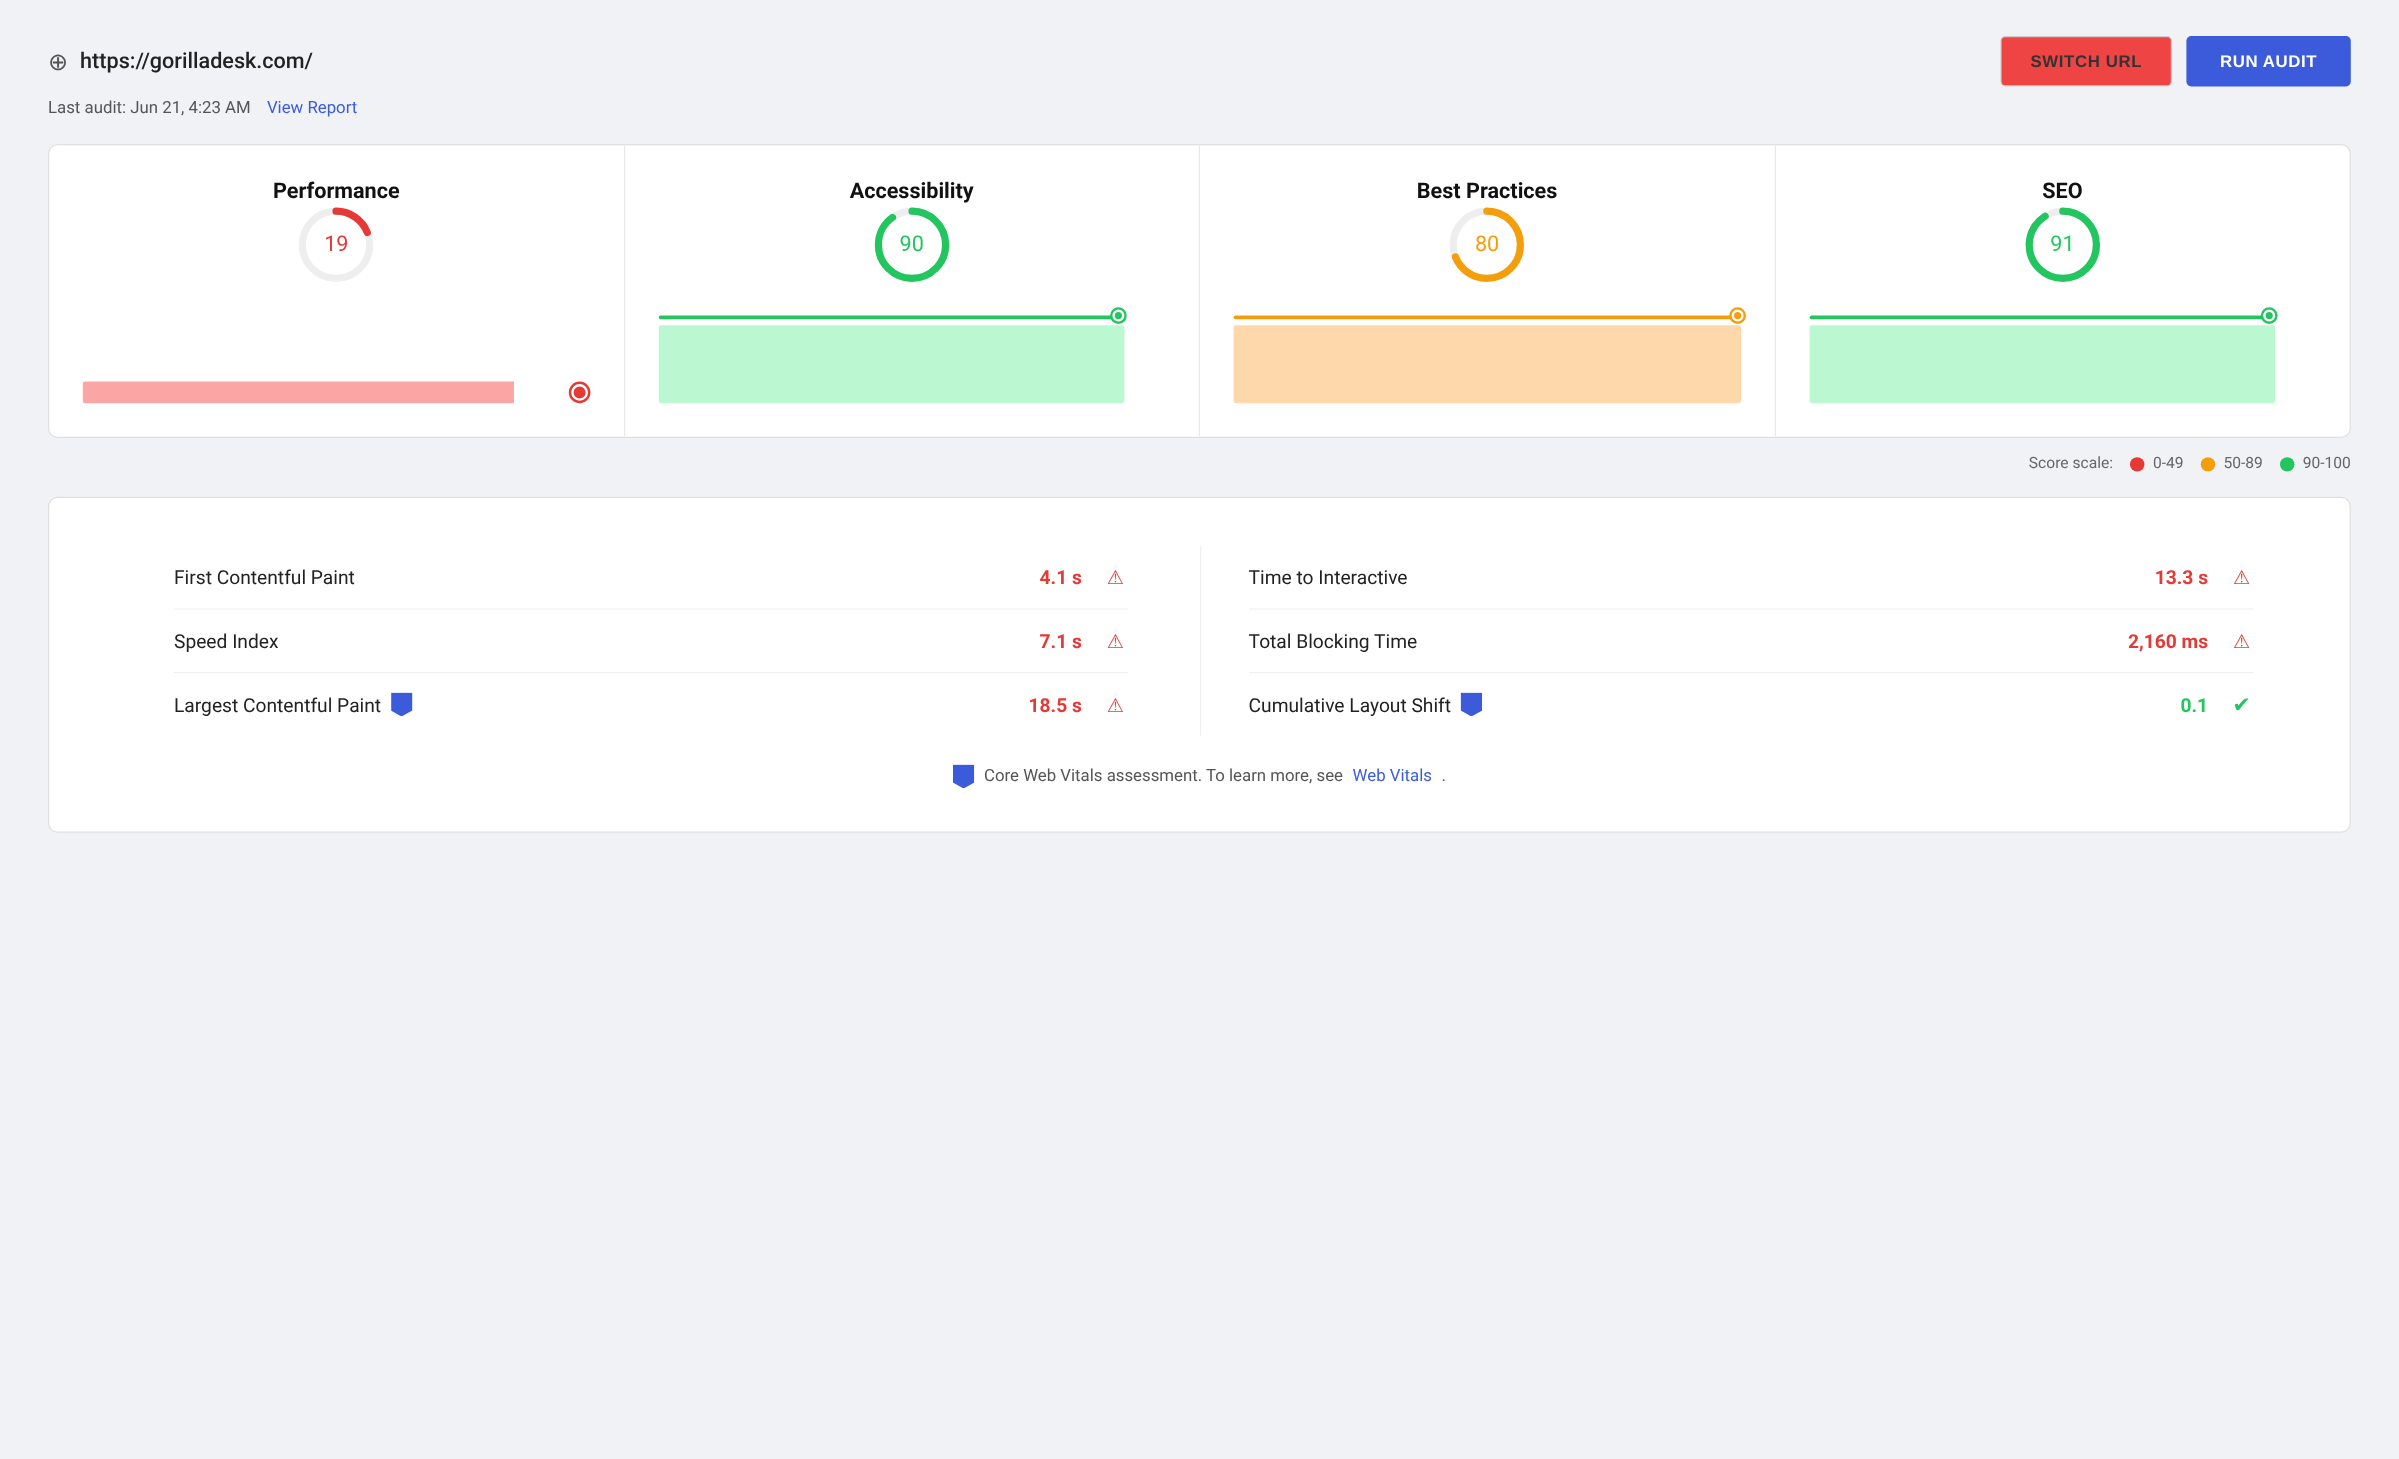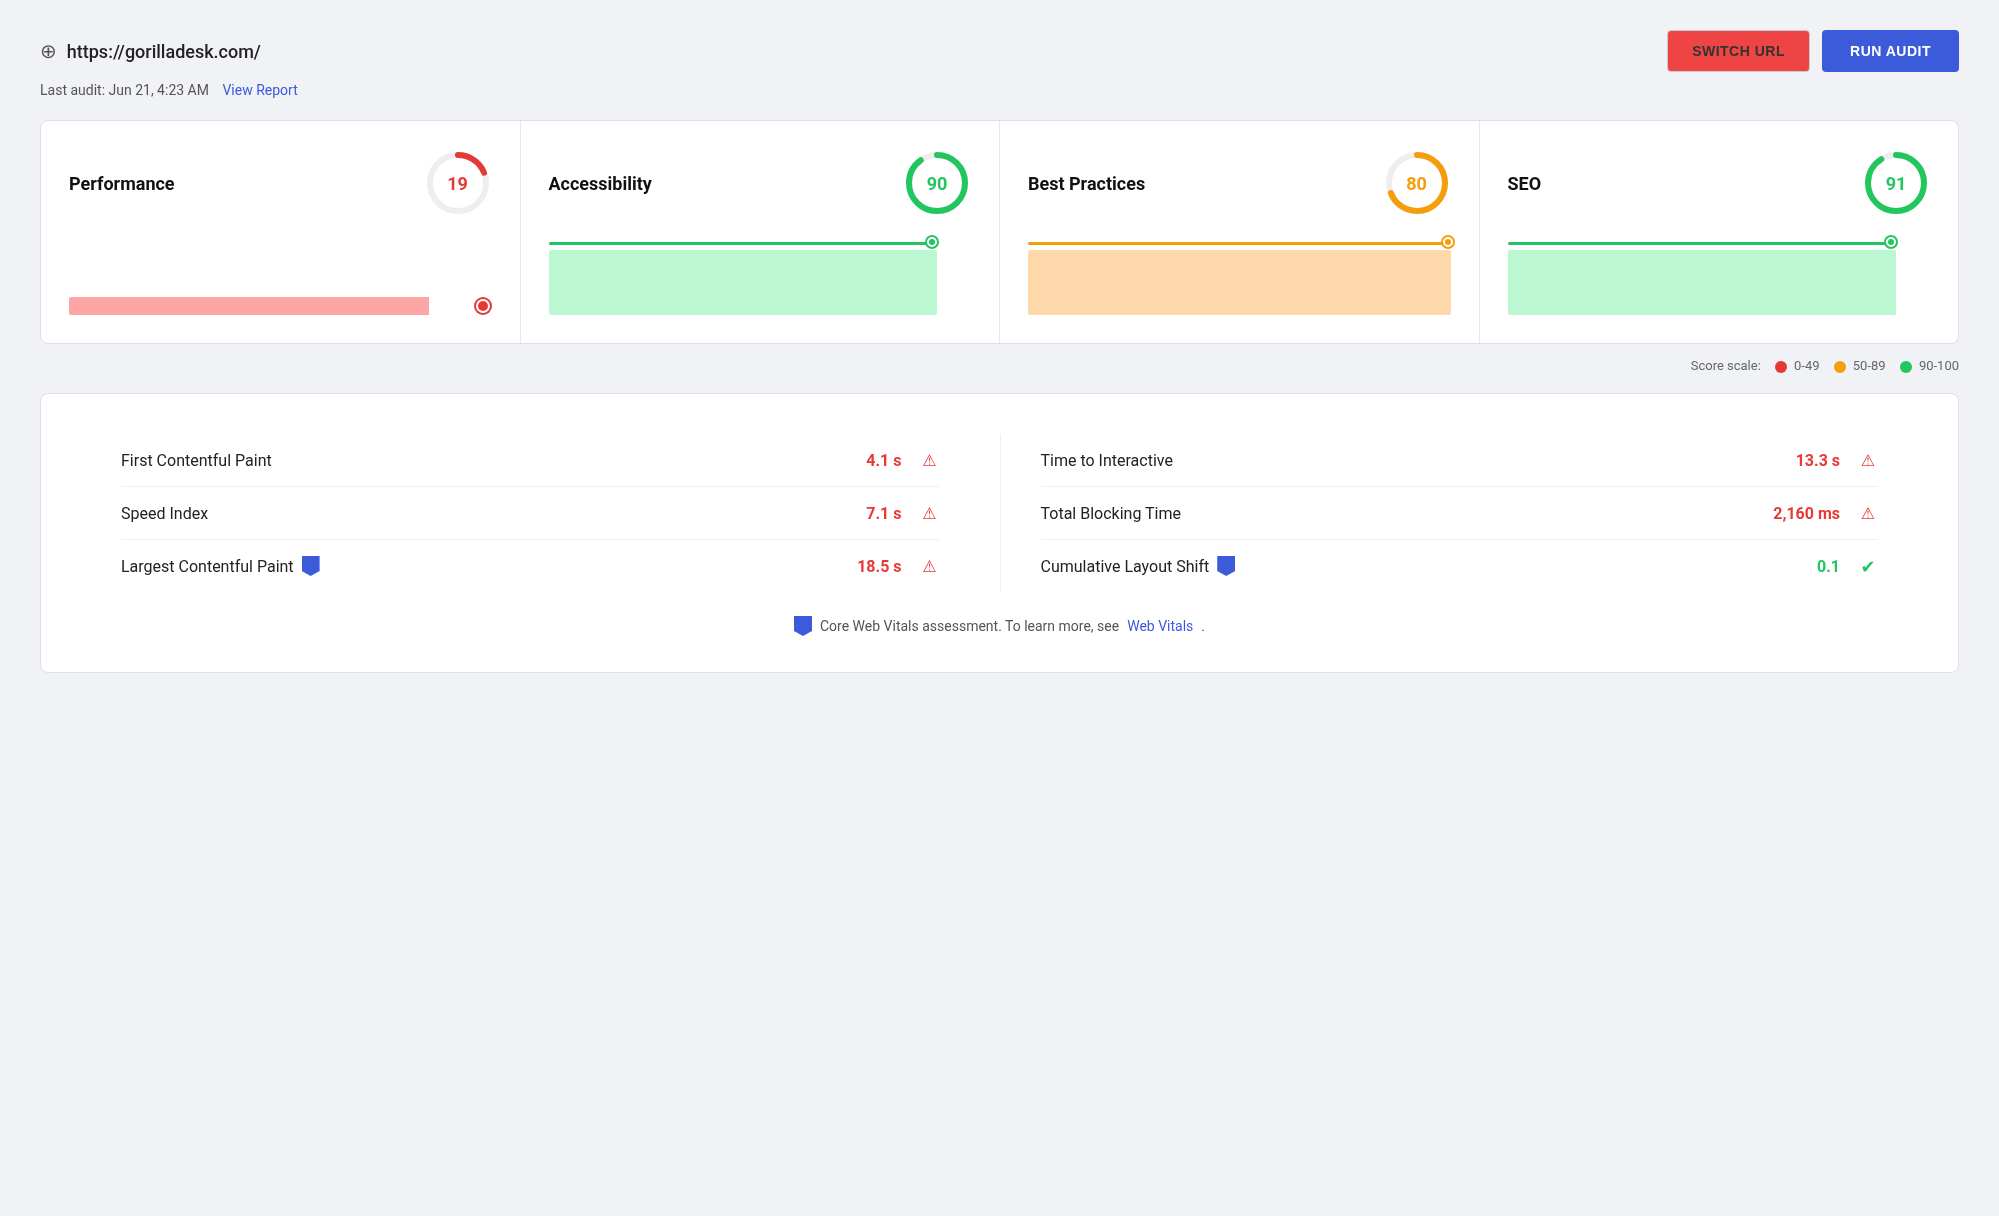--- a/index.html
+++ b/index.html
@@ -80,20 +80,21 @@
       border-right: 1px solid #e8e8e8;
       display: flex;
       flex-direction: column;
       gap: 18px;
     }
     .score-panel:last-child { border-right: none; }
     .score-top {
       display: flex;
       align-items: center;
       justify-content: space-between;
+      flex-direction: column;
     }
     .score-label {
       font-size: 18px;
       font-weight: 700;
       color: #111;
     }
     
     .circle-score {
       width: 68px;
       height: 68px;
@@ -111,21 +112,21 @@
       stroke-width: 6;
     }
     .circle-score .fill-red { fill: none; stroke: #e53935; stroke-width: 6; stroke-linecap: round; }
     .circle-score .fill-orange { fill: none; stroke: #f59e0b; stroke-width: 6; stroke-linecap: round; }
     .circle-score .fill-green { fill: none; stroke: #22c55e; stroke-width: 6; stroke-linecap: round; }
     .circle-score .num {
       position: absolute;
       top: 50%; left: 50%;
       transform: translate(-50%, -50%);
       font-size: 18px;
-      font-weight: 700;
+      font-weight: 400;
     }
     .num-red { color: #e53935; }
     .num-orange { color: #f59e0b; }
     .num-green { color: #22c55e; }
 
     
     .sparkline-area {
       height: 80px;
       display: flex;
       align-items: flex-end;
@@ -282,21 +283,21 @@
       color: #555;
       display: flex;
       align-items: center;
       justify-content: center;
       gap: 8px;
     }
     .cwv-note a {
       color: #3b5bdb;
       text-decoration: none;
     }
-    .col-left { padding-right: 60px; }
+    .col-left { padding-right: 60px; margin-left: 24px; }
     .col-right { padding-left: 40px; border-left: 1px solid #f0f0f0; }
     .metrics-cols {
       display: grid;
       grid-template-columns: 1fr 1fr;
       gap: 0;
     }
     .metrics-col { }
   </style>
 </head>
 <body>

